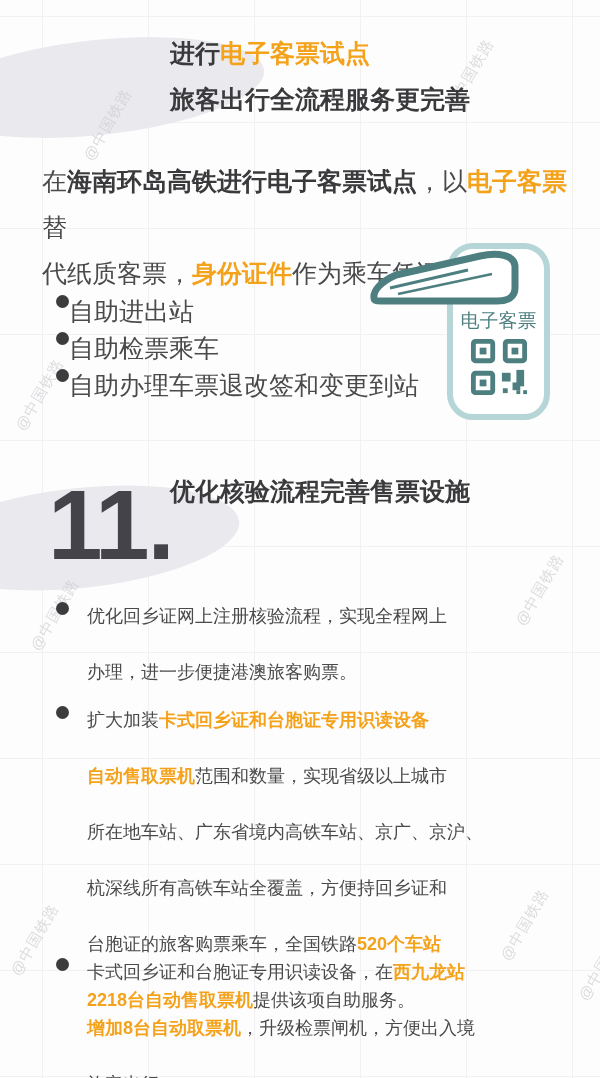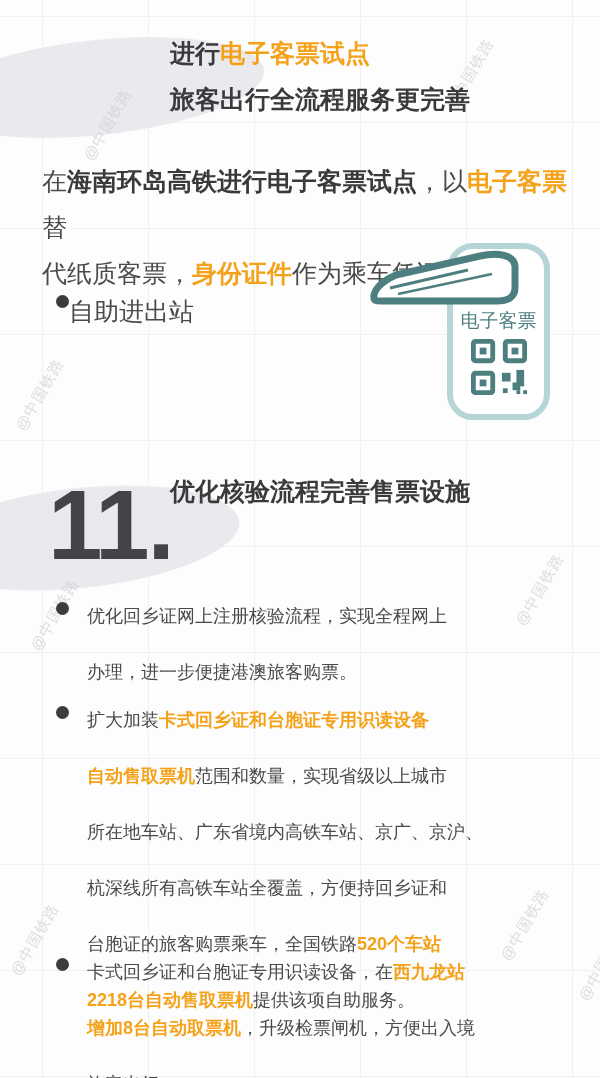--- a/index.html
+++ b/index.html
@@ -104,20 +104,28 @@
 
     <div class="para"><span class="sg-normal">在</span><span class="sg-bold">海南环岛高铁进行电子客票试点</span><span class="sg-normal">，以</span><span class="sg-orange">电子客票</span><span class="sg-normal">替
 代纸质客票，</span><span class="sg-orange">身份证件</span><span class="sg-normal">作为乘车凭证。</span></div>
 
 
     <div class="list">
       <div class="list-row">
         <span class="dot"></span>
         <span class="list-text">自助进出站</span>
       </div>
+      <div class="list-row">
+        <span class="dot"></span>
+        <span class="list-text">自助检票乘车</span>
+      </div>
+      <div class="list-row">
+        <span class="dot"></span>
+        <span class="list-text">自助办理车票退改签和变更到站</span>
+      </div>
     </div>
 
     <div class="phone"></div>
     <div class="ticket-label">电子客票</div>
     <svg class="qr" viewBox="0 0 60 60">
       <g fill="none" stroke="#4E7F80" stroke-width="5">
         <rect x="3.5" y="3.5" width="20" height="20" rx="2"></rect>
         <rect x="36.5" y="3.5" width="20" height="20" rx="2"></rect>
         <rect x="3.5" y="36.5" width="20" height="20" rx="2"></rect>
       </g>

